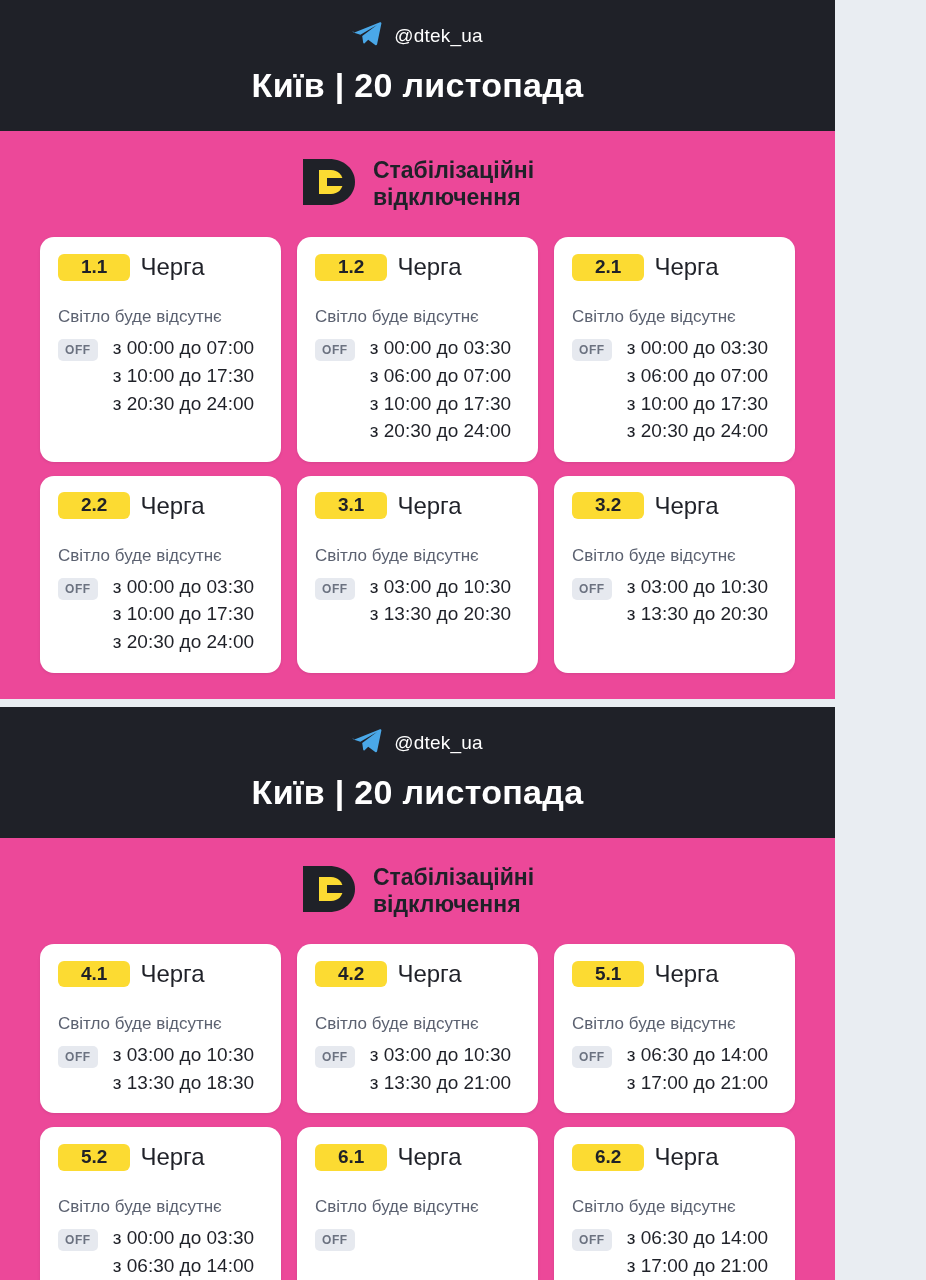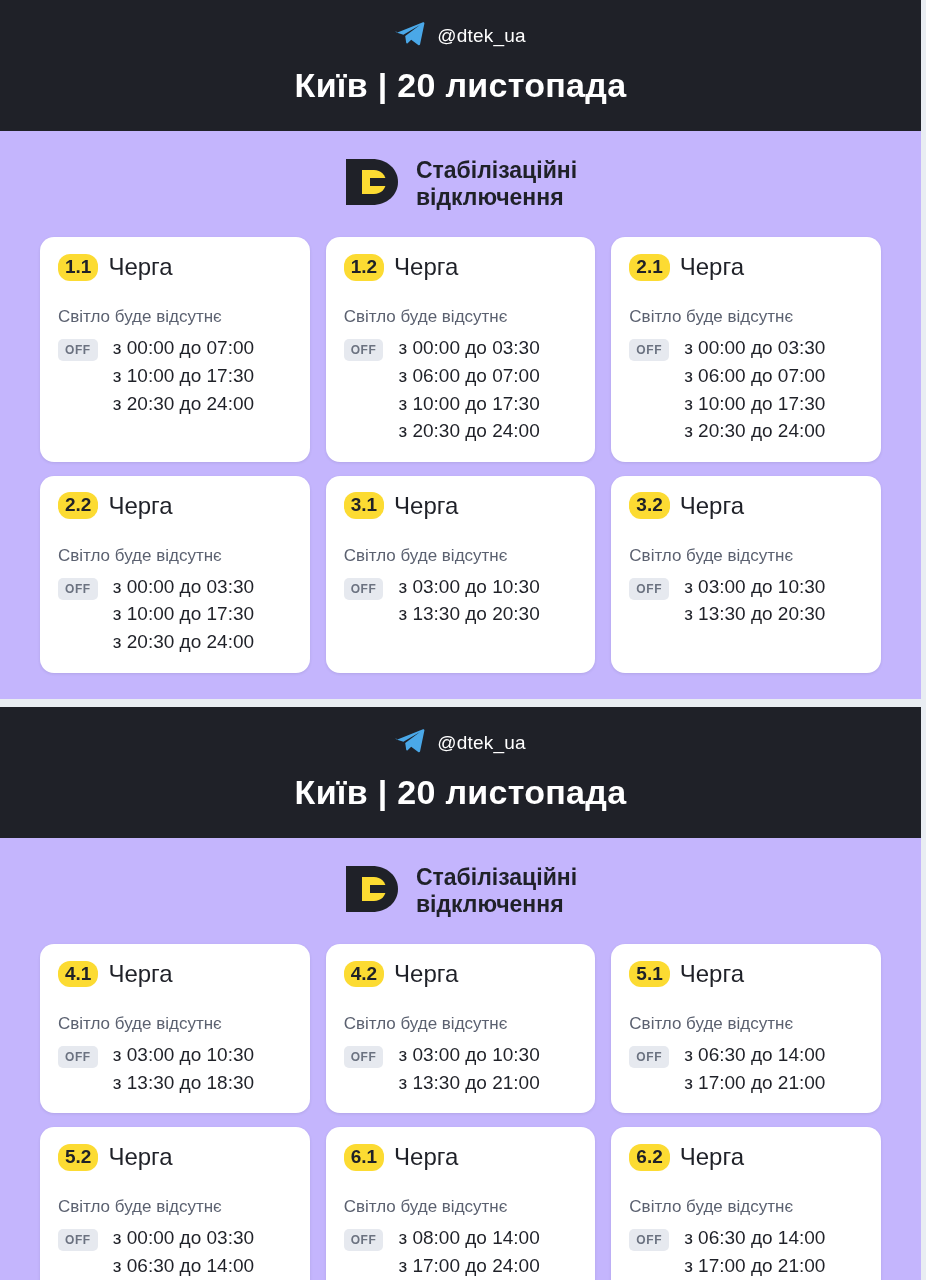--- a/index.html
+++ b/index.html
@@ -9,22 +9,22 @@
     font-family: "Liberation Sans", sans-serif;
   }
   .page {
     width: 926px;
     min-height: 1280px;
     background: #e9edf2;
     overflow: hidden;
     position: relative;
   }
   .card {
-    width: 921px;
-    background: #c4b5fd;
+    width: 835px;
+    background: #ec4899;
     position: relative;
   }
   .card + .card { margin-top: 8px; }
 
   
   .hdr {
     background: #1f2128;
     padding: 18px 0 26px;
     text-align: center;
   }
@@ -81,25 +81,25 @@
     box-shadow: 0 1px 3px rgba(20,25,40,.10);
     min-height: 150px;
   }
   .qcard-head {
     display: flex;
     align-items: center;
     gap: 10px;
   }
   .qbadge {
     background: #fcdb32;
-    border-radius: 12px;
+    border-radius: 6px;
     font-size: 19px;
     font-weight: 700;
     color: #1f2128;
-    padding: 2px 7px 3px;
+    padding: 2px 23px 3px;
     line-height: 1.15;
   }
   .qname {
     font-size: 24px;
     font-weight: 400;
     color: #1f2128;
   }
   .qsub {
     margin-top: 26px;
     font-size: 17px;
@@ -355,24 +355,20 @@
       </div>
 
       <div class="qcard">
         <div class="qcard-head">
           <span class="qbadge">6.1</span>
           <span class="qname">Черга</span>
         </div>
         <div class="qsub">Світло буде відсутнє</div>
         <div class="qslots">
           <span class="off-pill">OFF</span>
-          <div class="slot-list">
-            <div class="slot">з 08:00 до 14:00</div>
-            <div class="slot">з 17:00 до 24:00</div>
-          </div>
         </div>
       </div>
 
       <div class="qcard">
         <div class="qcard-head">
           <span class="qbadge">6.2</span>
           <span class="qname">Черга</span>
         </div>
         <div class="qsub">Світло буде відсутнє</div>
         <div class="qslots">

